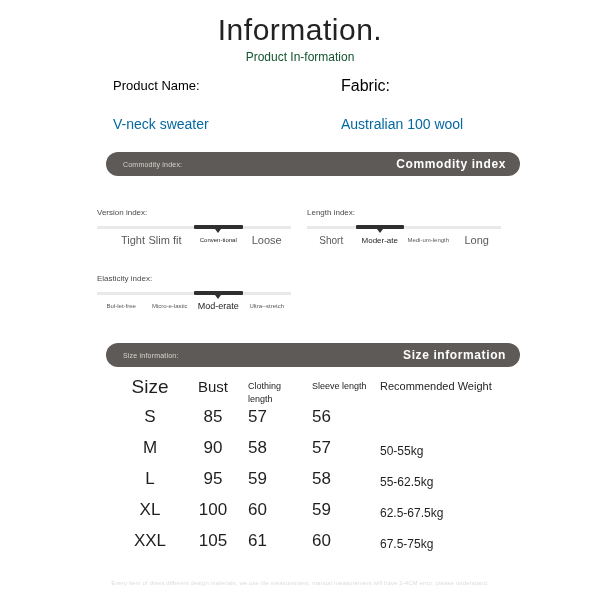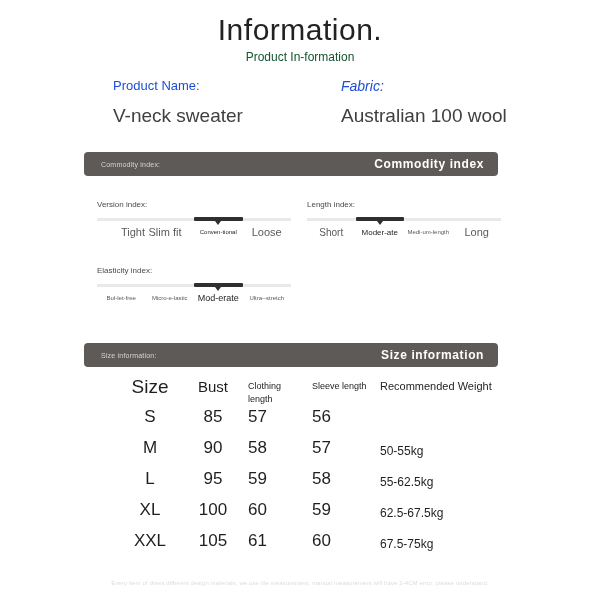--- a/index.html
+++ b/index.html
@@ -57,42 +57,42 @@
     height: 60px;
   }
   .info-col {
     position: absolute;
     top: 0;
   }
   .info-col.left  { left: 113px; }
   .info-col.right { left: 341px; }
 
   .info-label {
-    color: #1d4ed8;
+    color: #000000;
     line-height: 16px;
   }
   .info-label.sm { font-size: 13px; }
-  .info-label.lg { font-size: 14px; font-style: italic; }
+  .info-label.lg { font-size: 16px; }
 
   .info-value {
-    margin-top: 14px;
-    font-size: 19px;
-    color: #404040;
+    margin-top: 22px;
+    font-size: 14px;
+    color: #0369a1;
     line-height: 16px;
     white-space: nowrap;
   }
 
   
   .banner {
     position: absolute;
-    left: 84px;
+    left: 106px;
     width: 414px;
     height: 24px;
     background: #5e5a57;
-    border-radius: 4px;
+    border-radius: 12px;
     color: #ffffff;
   }
   .banner .b-left {
     position: absolute;
     left: 17px;
     top: 50%;
     transform: translateY(-50%);
     font-size: 7px;
     color: #d8d4d0;
     letter-spacing: 0.2px;
@@ -109,20 +109,21 @@
     letter-spacing: 0.6px;
     white-space: nowrap;
   }
   #banner-commodity { top: 152px; }
   #banner-size      { top: 343px; }
 
   
   .idx {
     position: absolute;
     width: 194px;
+    margin-top: 8px;
   }
   .idx.c1 { left: 97px; }
   .idx.c2 { left: 307px; }
   .idx.r1 { top: 200px; }
   .idx.r2 { top: 266px; }
 
   .idx-title {
     font-size: 8px;
     color: #4a4a4a;
     line-height: 10px;

